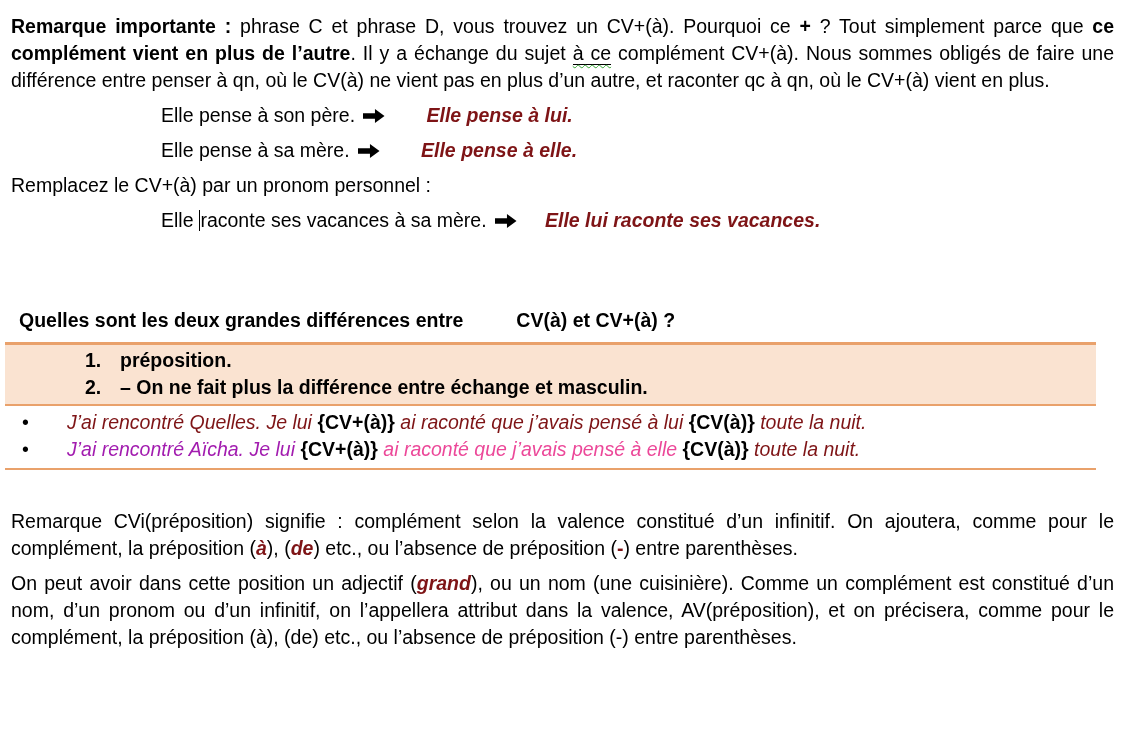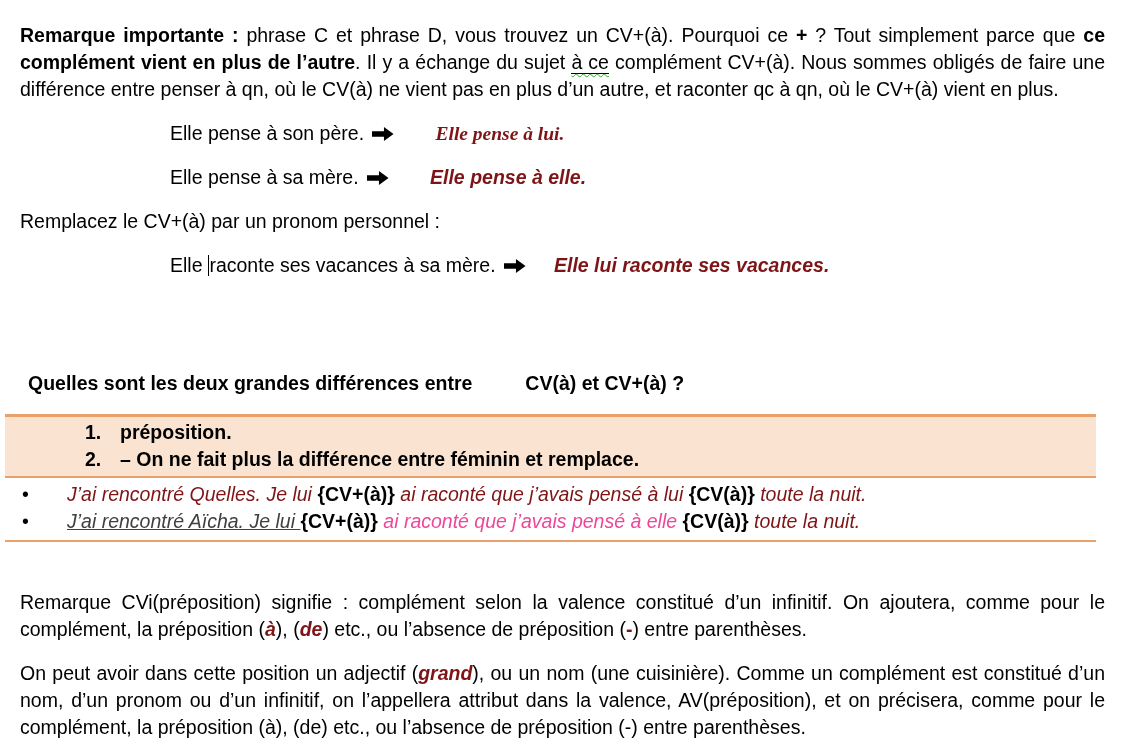--- a/index.html
+++ b/index.html
@@ -2,21 +2,21 @@
 <html><head>
 <meta charset="utf-8">
 <style>
   html, body { margin: 0; padding: 0; background: #ffffff; }
   body {
     width: 1128px; height: 747px; overflow: hidden;
     font-family: "Liberation Sans", "DejaVu Sans", sans-serif;
     font-size: 19.5px; line-height: 27px; color: #000;
   }
   #doc { padding: 5px 6px 0 3px; }
-  .para { margin: 17px; }
+  .para { margin: 8px; }
   .justify { text-align: justify; }
   .indent { padding-left: 150px; white-space: nowrap; }
   .question { font-weight: bold; padding-left: 8px; white-space: nowrap; }
   .b { font-weight: bold; }
   .i { font-style: italic; }
   .gap { display: inline-block; }
   .caret { display: inline-block; width: 1.5px; height: 21px; background: #000; vertical-align: -4px; }
   .arrow svg { vertical-align: -2px; margin: 0 1px 0 3px; }
   .u { border-bottom: 1.5px solid #000; }
   .wavy { text-decoration: underline wavy 1px; text-underline-offset: 4px; text-decoration-skip-ink: none; }
@@ -37,50 +37,50 @@
   .bullet-row .bullet { flex: 0 0 62px; padding-left: 17px; box-sizing: border-box; }
   .bullet-row .btext { flex: 1; }
 </style>
 </head>
 <body style="background: rgb(255, 255, 255); color: rgb(0, 0, 0);">
 
 <div id="doc">
     <div class="para justify"><span class="b">Remarque importante :</span><span> phrase C et phrase D, vous trouvez un CV+(à). Pourquoi ce </span><span class="b">+</span><span> ? Tout simplement parce que </span><span class="b">ce complément vient en plus de l’autre</span><span>. Il y a échange du sujet </span><span class="u wavy" style="text-decoration-color: rgb(51, 164, 51);">à ce</span><span> complément CV+(à). Nous sommes obligés de faire une différence entre penser à qn, où le CV(à) ne vient pas en plus d’un autre, et raconter qc à qn, où le CV+(à) vient en plus.</span></div>
     <div class="para indent"><span>Elle pense à son père. </span><span class="arrow"><svg width="22" height="16" viewBox="0 0 23 16" xmlns="http://www.w3.org/2000/svg">
           <path d="M0 5.2 H12.5 V0.8 L22.5 8 L12.5 15.2 V10.8 H0 Z" fill="#000000"></path>
-        </svg></span><span class="gap" style="width: 40px;"></span><span class="b i" style="color: rgb(126, 20, 22); font-family: Liberation Serif, serif;">Elle pense à lui.</span></div>
+        </svg></span><span class="gap" style="width: 40px;"></span><span class="b i" style="color: rgb(126, 20, 22);">Elle pense à lui.</span></div>
     <div class="para indent"><span>Elle pense à sa mère. </span><span class="arrow"><svg width="22" height="16" viewBox="0 0 23 16" xmlns="http://www.w3.org/2000/svg">
           <path d="M0 5.2 H12.5 V0.8 L22.5 8 L12.5 15.2 V10.8 H0 Z" fill="#000000"></path>
         </svg></span><span class="gap" style="width: 40px;"></span><span class="b i" style="color: rgb(126, 20, 22);">Elle pense à elle.</span></div>
     <div class="para "><span>Remplacez le CV+(à) par un pronom personnel :</span></div>
     <div class="para indent"><span>Elle </span><span class="caret"></span><span>raconte ses vacances à sa mère. </span><span class="arrow"><svg width="22" height="16" viewBox="0 0 23 16" xmlns="http://www.w3.org/2000/svg">
           <path d="M0 5.2 H12.5 V0.8 L22.5 8 L12.5 15.2 V10.8 H0 Z" fill="#000000"></path>
         </svg></span><span class="gap" style="width: 27px;"></span><span class="b i" style="color: rgb(126, 20, 22);">Elle lui raconte ses vacances.</span></div>
     <div style="height: 57px;"></div>
     <div class="para question"><span>Quelles sont les deux grandes différences entre</span><span class="gap" style="width: 53px;"></span><span>CV(à) et CV+(à) ?</span></div>
     <div class="answer-box" style="background: rgb(250, 227, 209); border-color: rgb(233, 161, 107);">
       <div class="box-item">
         <span class="num">1.</span>
         <span class="itext">
           <div>préposition.</div>
         </span>
       </div>
       <div class="box-item">
         <span class="num">2.</span>
         <span class="itext">
-          <div>– On ne fait plus la différence entre féminin et remplace.</div>
+          <div>– On ne fait plus la différence entre échange et masculin.</div>
         </span>
       </div>
     </div>
     <div class="bullet-section" style="border-color: rgb(233, 161, 107);">
       <div class="bullet-row">
         <span class="bullet">•</span>
         <span class="btext"><span class="i" style="color: rgb(126, 20, 22);">J’ai rencontré Quelles. Je lui </span><span class="b">{CV+(à)}</span><span class="i" style="color: rgb(126, 20, 22);"> ai raconté que j’avais pensé à lui </span><span class="b">{CV(à)}</span><span class="i" style="color: rgb(126, 20, 22);"> toute la nuit.</span></span>
       </div>
       <div class="bullet-row">
         <span class="bullet">•</span>
-        <span class="btext"><span class="i" style="color: #404040; text-decoration: underline;">J’ai rencontré Aïcha. Je lui </span><span class="b">{CV+(à)}</span><span class="i" style="color: #ec4899;"> ai raconté que j’avais pensé à elle </span><span class="b">{CV(à)}</span><span class="i" style="color: rgb(126, 20, 22);"> toute la nuit.</span></span>
+        <span class="btext"><span class="i" style="color: #a21caf;">J’ai rencontré Aïcha. Je lui </span><span class="b">{CV+(à)}</span><span class="i" style="color: #ec4899;"> ai raconté que j’avais pensé à elle </span><span class="b">{CV(à)}</span><span class="i" style="color: rgb(126, 20, 22);"> toute la nuit.</span></span>
       </div>
     </div>
     <div style="height: 30px;"></div>
     <div class="para justify"><span>Remarque CVi(préposition) signifie : complément selon la valence constitué d’un infinitif. On ajoutera, comme pour le complément, la préposition (</span><span class="b i" style="color: rgb(126, 20, 22);">à</span><span>), (</span><span class="b i" style="color: rgb(126, 20, 22);">de</span><span>) etc., ou l’absence de préposition (</span><span class="b" style="color: rgb(126, 20, 22);">-</span><span>) entre parenthèses.</span></div>
     <div class="para justify"><span>On peut avoir dans cette position un adjectif (</span><span class="b i" style="color: rgb(126, 20, 22);">grand</span><span>), ou un nom (une cuisinière). Comme un complément est constitué d’un nom, d’un pronom ou d’un infinitif, on l’appellera attribut dans la valence, AV(préposition), et on précisera, comme pour le complément, la préposition (à), (de) etc., ou l’absence de préposition (-) entre parenthèses.</span></div>
   </div>
 
 </body></html>

